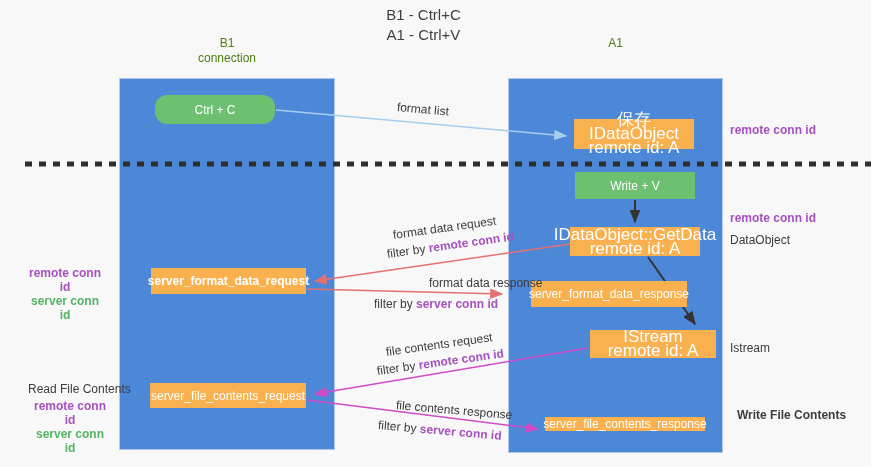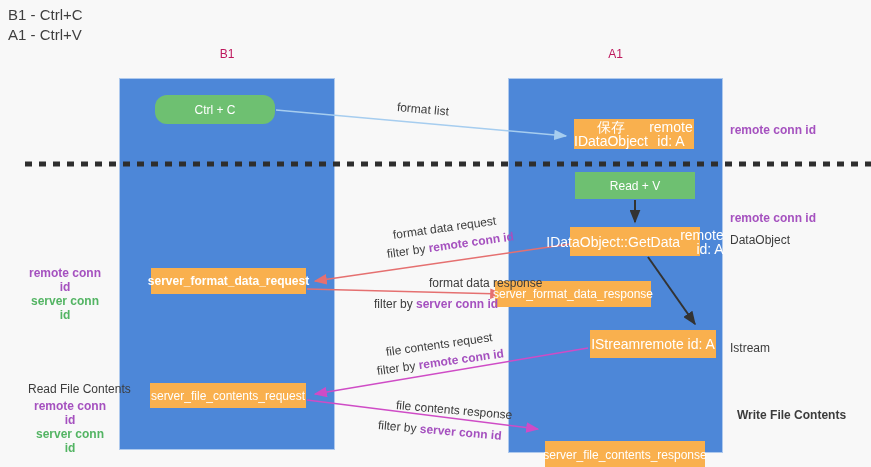--- a/index.html
+++ b/index.html
@@ -4,62 +4,63 @@
 <style>
   html,body { margin:0; padding:0; }
   .canvas {
     position: relative; width: 871px; height: 467px;
     background: #f8f8f8; overflow: hidden;
     font-family: "Liberation Sans", sans-serif;
     color: #3c3c3c;
   }
   .title {
     position: absolute; left: 0; top: 5px; width: 847px;
-    text-align: left; font-size: 15px; line-height: 20px; color: #3f3f3f; padding-left: 8px;
+    text-align: center; font-size: 15px; line-height: 20px; color: #3f3f3f;
   }
   .col-header {
-    position: absolute; top: 47px; text-align: center;
-    font-size: 12px; line-height: 15px; color: #be185d;
+    position: absolute; top: 36px; text-align: center;
+    font-size: 12px; line-height: 15px; color: #4d7c0f;
   }
   .col-header.left  { left: 119px; width: 216px; }
   .col-header.right { left: 508px; width: 215px; }
   .lane {
     position: absolute; background: #4d87d8;
     border: 1px solid rgba(255,255,255,0.55); box-sizing: border-box;
   }
   .lane.left  { left: 119px; top: 78px; width: 216px; height: 372px; }
   .lane.right { left: 508px; top: 78px; width: 215px; height: 375px; }
   svg.overlay { position: absolute; left: 0; top: 0; z-index: 2; }
   .box {
     position: absolute; z-index: 3;
     display: flex; align-items: center; justify-content: center;
     color: #fff; font-size: 12px; text-align: center; box-sizing: border-box;
   }
   .box.green  { background: #6ec071; }
   .box.orange { background: #f9b04e; }
-  .box.two-line { flex-direction: row; font-size: 14px; line-height: 14px; }
+  .box.two-line { flex-direction: column; font-size: 17px; line-height: 14px; }
   .lbl { position: absolute; z-index: 4; font-size: 12px; white-space: nowrap; color: #3c3c3c; }
   .purple  { color: #a551bf; font-weight: bold; }
   .greentx { color: #53b463; font-weight: bold; }
   .rot-up   { transform: rotate(-8deg); transform-origin: left center; }
   .rot-down { transform: rotate(5deg);  transform-origin: left center; }
   .pair { position: absolute; z-index: 4; text-align: center; font-size: 12px; line-height: 14px; }
 </style>
 </head>
 <body>
 
 <div class="canvas">
 
   <div class="title">
     <div>B1 - Ctrl+C</div>
     <div>A1 - Ctrl+V</div>
   </div>
 
   <div class="col-header left">
     <div>B1</div>
+    <div>connection</div>
   </div>
   <div class="col-header right">
     <div>A1</div>
   </div>
 
   <div class="lane left"></div>
   <div class="lane right"></div>
 
   <svg class="overlay" width="871" height="467">
     <defs>
@@ -89,46 +90,46 @@
   <div class="box green" style="left:155px; top:95px; width:120px; height:29px;border-radius:12px;">
     <span>Ctrl + C</span>
   </div>
 
   <div class="box orange two-line" style="left:574px; top:119px; width:120px; height:30px;">
     <span>保存IDataObject</span>
     <span>remote id: A</span>
   </div>
 
   <div class="box green" style="left:575px; top:172px; width:120px; height:27px;">
-    <span>Read + V</span>
+    <span>Write + V</span>
   </div>
 
   <div class="box orange two-line" style="left:570px; top:227px; width:130px; height:29px;text-align:right;">
     <span>IDataObject::GetData</span>
     <span>remote id: A</span>
   </div>
 
   <div class="box orange" style="left:151px; top:268px; width:155px; height:26px;font-weight:bold;">
     <span>server_format_data_request</span>
   </div>
 
-  <div class="box orange" style="left:495px; top:281px; width:156px; height:26px;">
+  <div class="box orange" style="left:531px; top:281px; width:156px; height:26px;">
     <span>server_format_data_response</span>
   </div>
 
   <div class="box orange two-line" style="left:590px; top:330px; width:126px; height:28px;">
     <span>IStream</span>
     <span>remote id: A</span>
   </div>
 
   <div class="box orange" style="left:150px; top:383px; width:156px; height:25px;">
     <span>server_file_contents_request</span>
   </div>
 
-  <div class="box orange" style="left:545px; top:417px; width:160px; height:27px;margin-top:24px;">
+  <div class="box orange" style="left:545px; top:417px; width:160px; height:14px;">
     <span>server_file_contents_response</span>
   </div>
 
   <div class="lbl rot-down" style="left:397px; top:100px;">format list</div>
 
   <div class="lbl rot-up" style="left:393px; top:228px;">format data request</div>
   <div class="lbl rot-up" style="left:387px; top:247px;">
     <span>filter by </span><span class="purple">remote conn id</span>
   </div>
 

